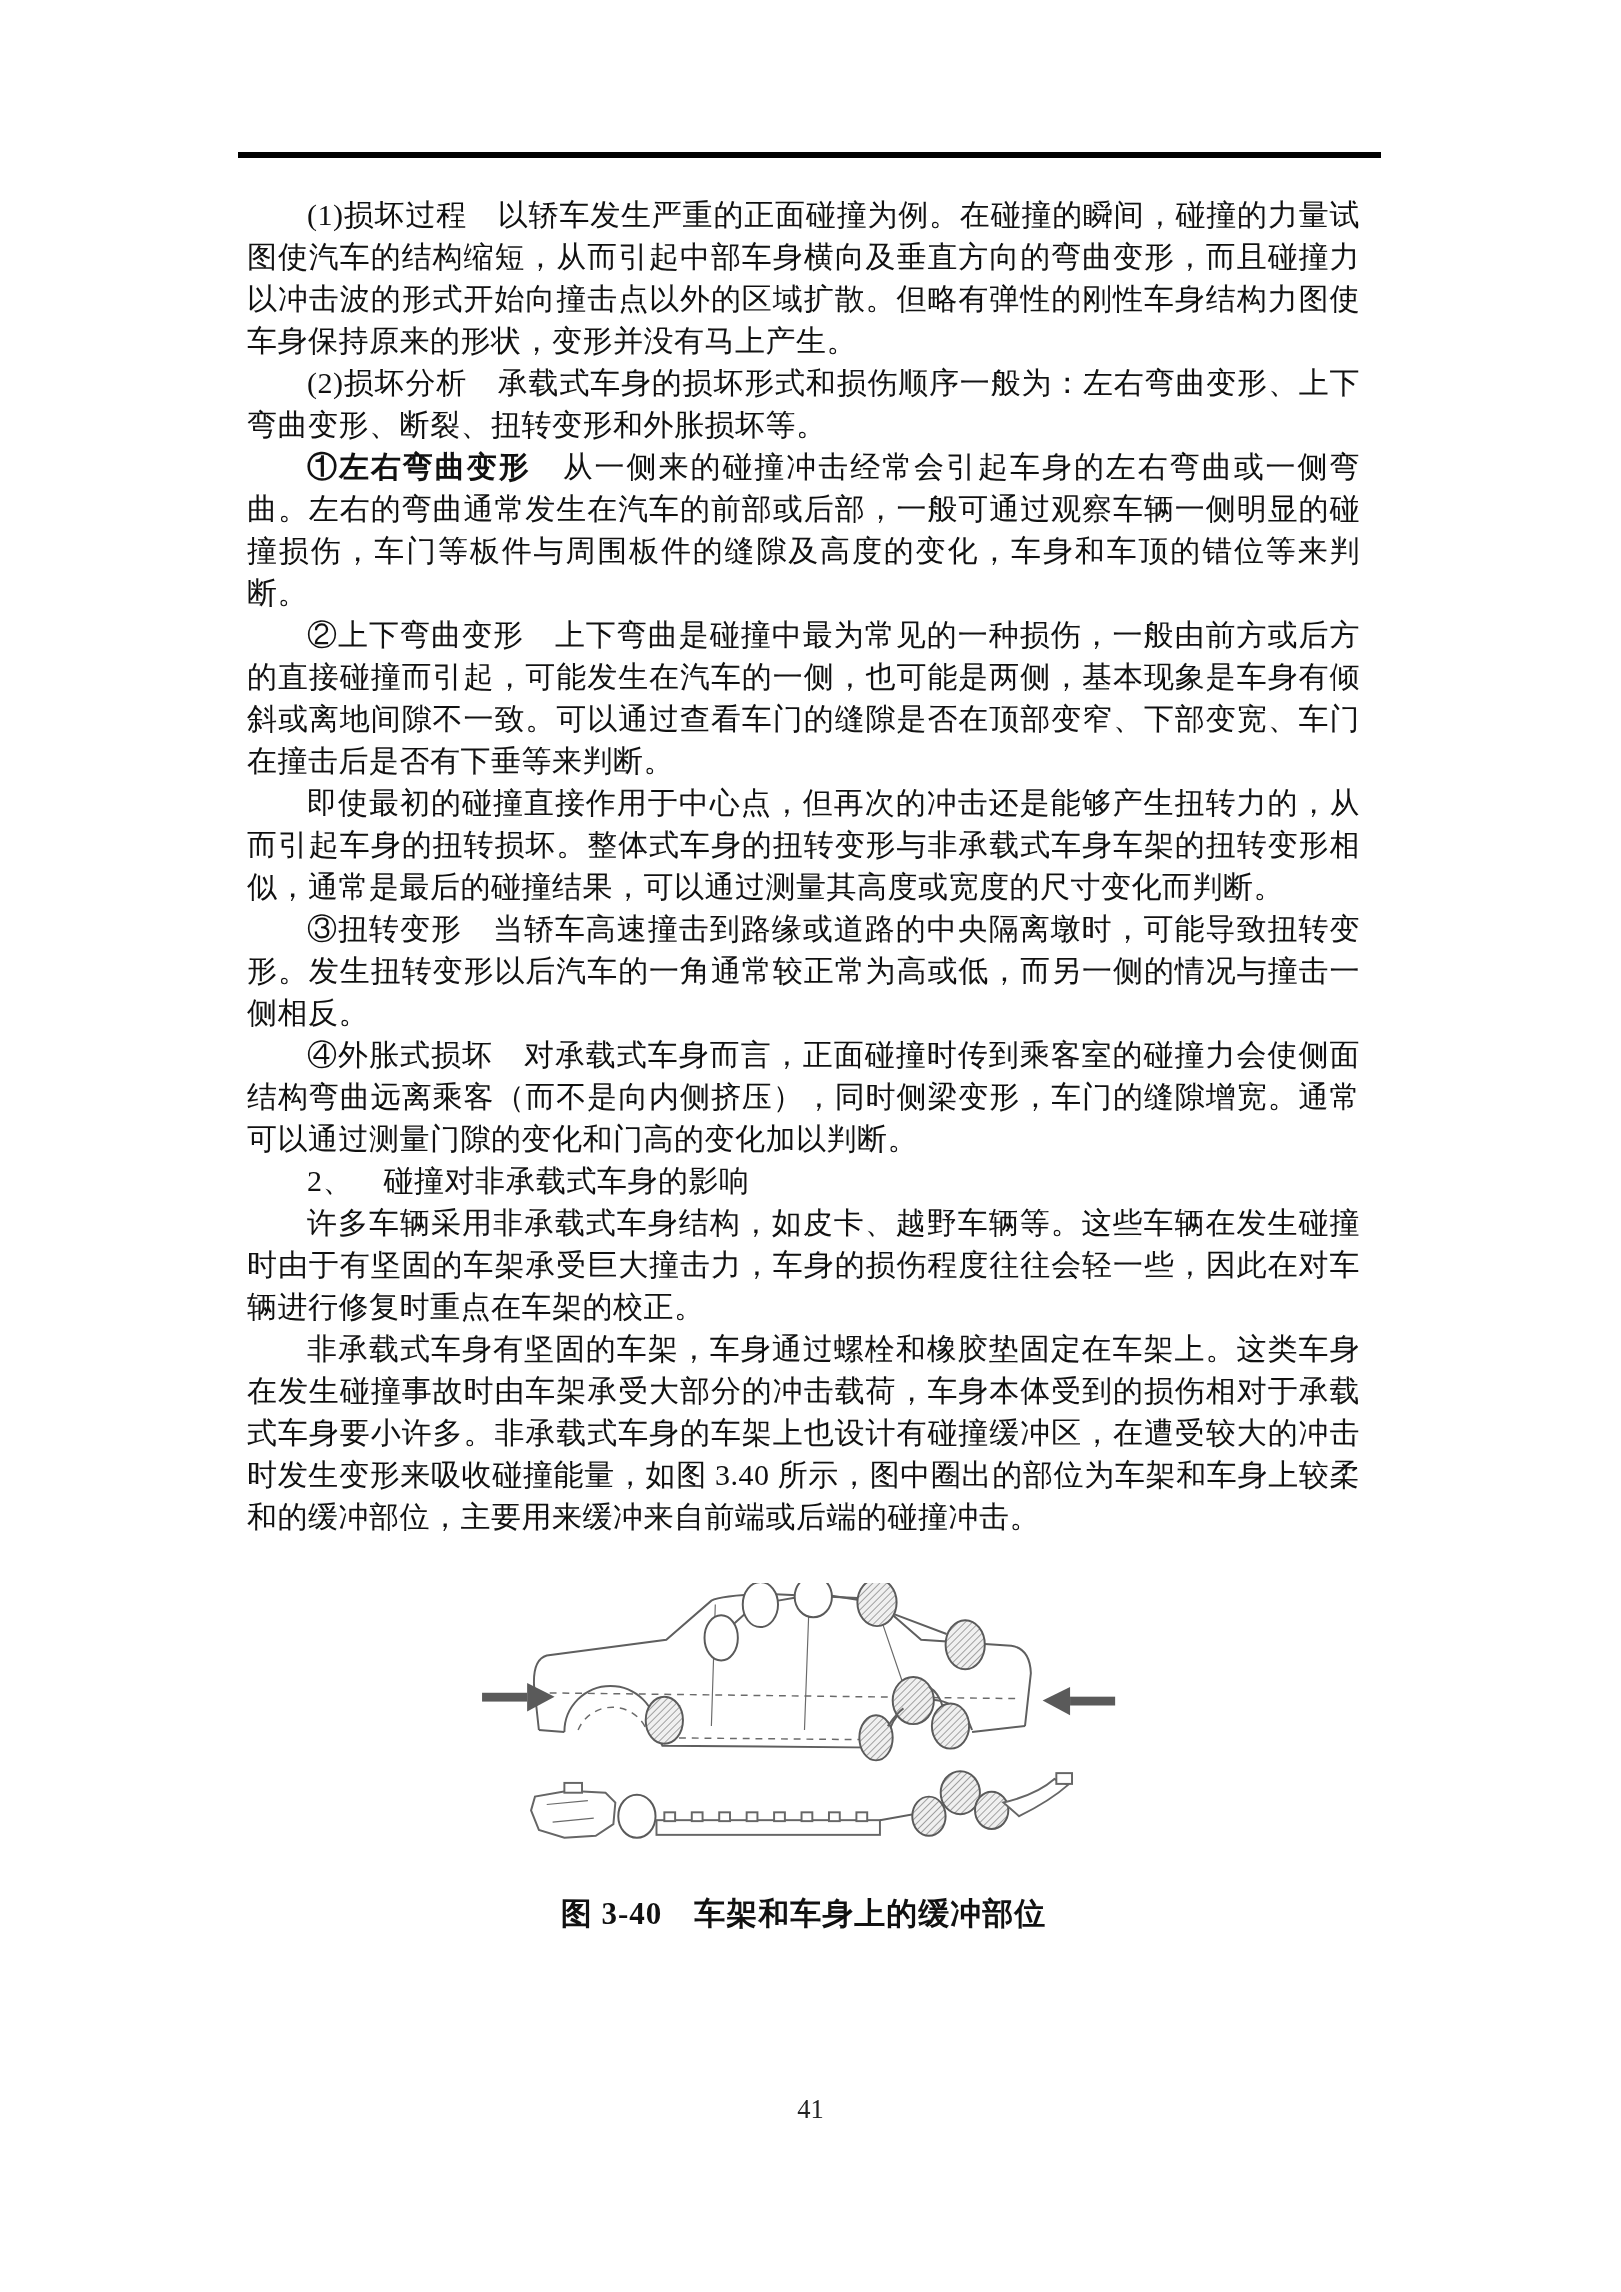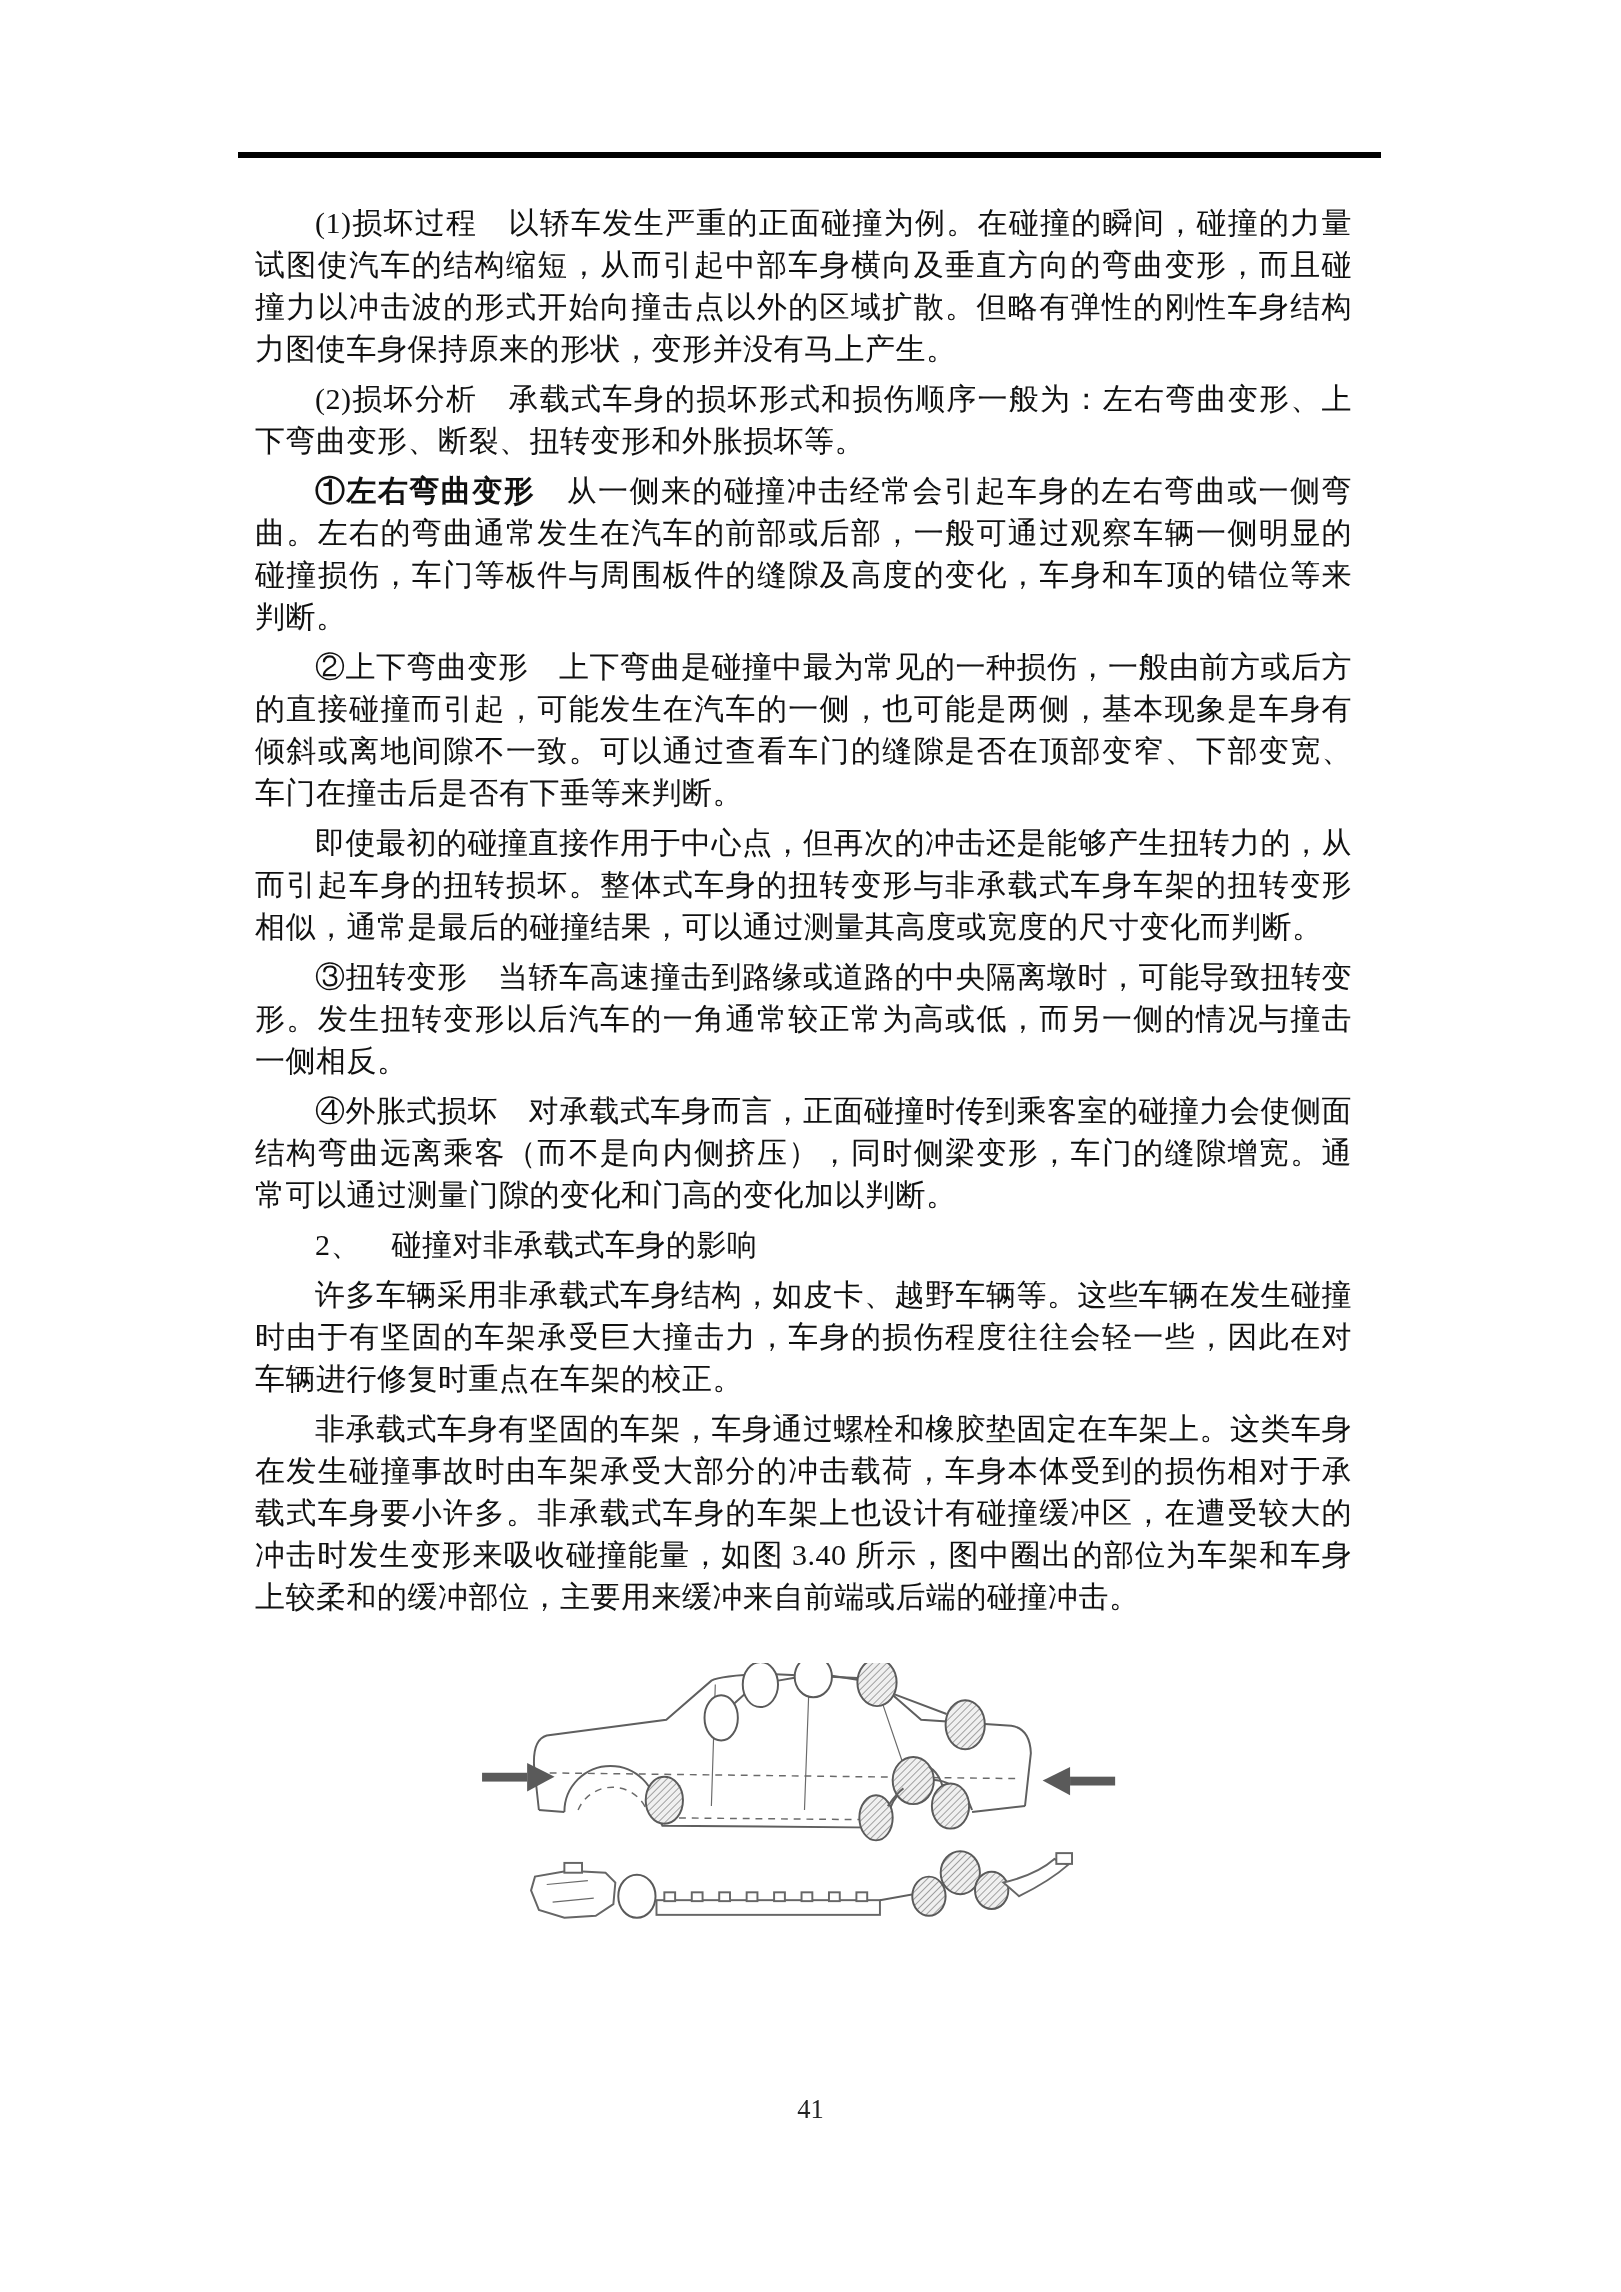--- a/index.html
+++ b/index.html
@@ -1,20 +1,20 @@
 <!DOCTYPE html>
 <html><head>
 <meta charset="utf-8">
 <style>
   html,body{margin:0;padding:0;background:#ffffff;}
   .page{position:relative;width:1621px;height:2293px;background:#ffffff;overflow:hidden;
         font-family:"Liberation Serif","DejaVu Serif",serif;color:#111;}
   .header-rule{position:absolute;left:238px;top:152px;width:1143px;height:5.9px;background:#000;}
   .content{position:absolute;left:247px;top:194px;width:1113px;}
-  .para{margin:8px;font-size:30px;line-height:42px;text-align:justify;text-indent:2em;
+  .para{margin:0;font-size:30px;line-height:42px;text-align:justify;text-indent:2em;
         letter-spacing:0.5px;word-break:break-all;}
   .para .lead{font-weight:bold;}
   .figure{margin-top:45px;text-align:center;}
   .figure svg{display:block;margin:0 auto;}
   .caption{margin-top:15.7px;font-size:31px;font-weight:bold;text-align:center;letter-spacing:1px;}
   .page-number{position:absolute;top:2094px;left:0;width:100%;text-align:center;
         font-family:Liberation Serif, serif;font-size:26.5px;color:#222;}
   .draw{stroke:#5f5f5f;fill:none;stroke-width:2;}
   .thin{stroke:#6a6a6a;fill:none;stroke-width:1.2;}
   .dash{stroke:#6a6a6a;fill:none;stroke-width:1.5;stroke-dasharray:7 6;}
@@ -95,18 +95,19 @@
           <rect class="frame" x="366" y="234" width="11" height="9"></rect>
           <rect class="frame" x="394" y="234" width="11" height="9"></rect>
           <path class="draw" d="M 418 242 L 452 236 L 464 240"></path>
           <ellipse class="zoneh" cx="468" cy="238" rx="17" ry="20"></ellipse>
           <ellipse class="zoneh" cx="500" cy="214" rx="20" ry="22"></ellipse>
           <ellipse class="zoneh" cx="532" cy="232" rx="17" ry="19"></ellipse>
           <path class="frame" d="M 544 224 Q 578 216 596 200 L 610 206 Q 592 222 560 238 Z"></path>
           <rect class="frame" x="598" y="194" width="16" height="11"></rect>
         </g>
       </svg>
+      <div class="caption">图 3-40　车架和车身上的缓冲部位</div>
     </div>
   </div>
 
   <div class="page-number">41</div>
 </div>
 
 
 </body></html>

